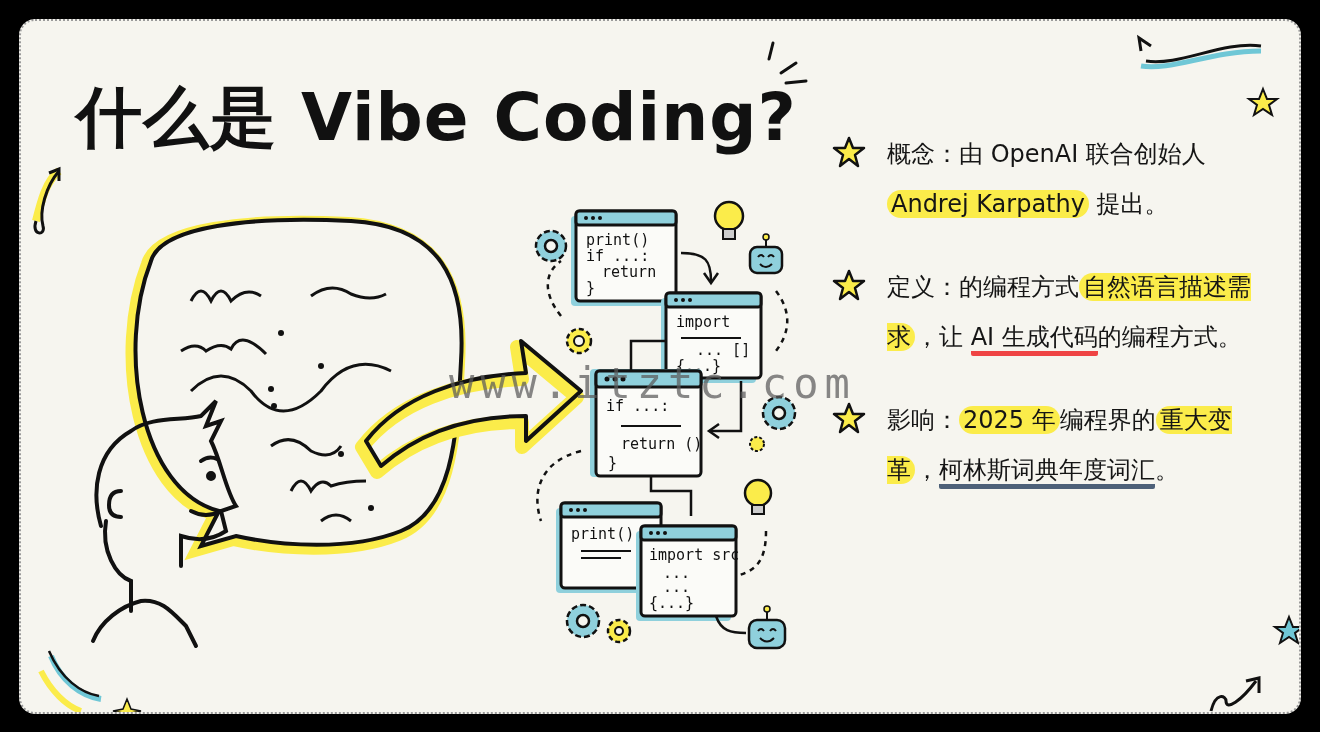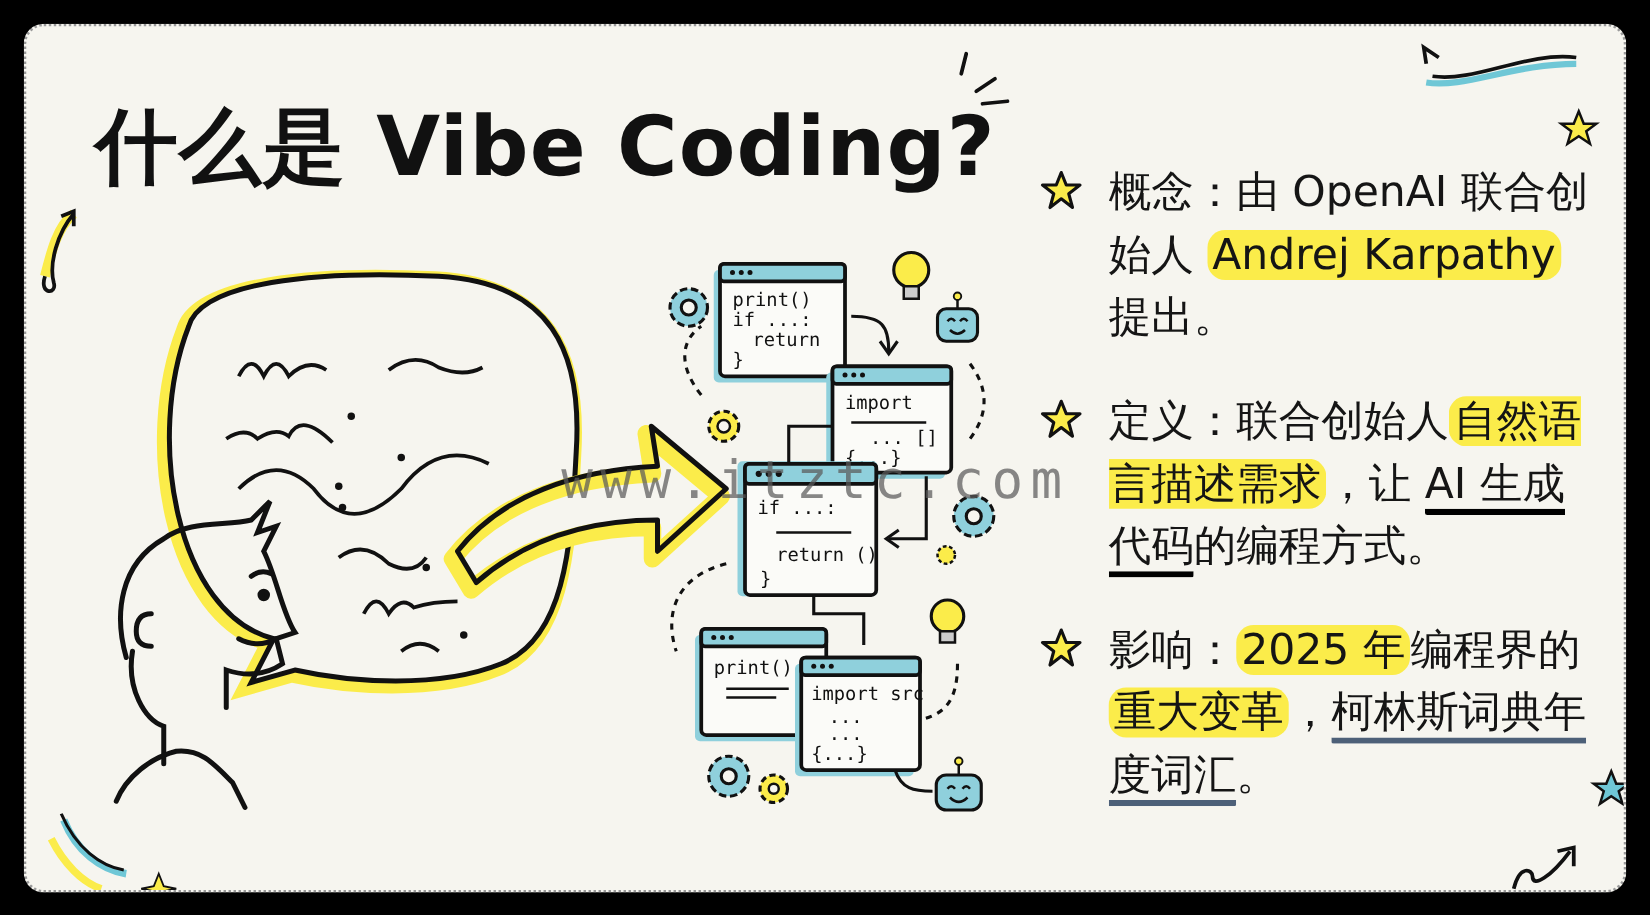--- a/index.html
+++ b/index.html
@@ -1,23 +1,23 @@
 <!DOCTYPE html>
 <html><head>
 <meta charset="utf-8">
 <style>
   html,body{margin:0;padding:0;background:#000;}
   body{width:1320px;height:732px;position:relative;overflow:hidden;font-family:"DejaVu Sans","Liberation Sans",sans-serif;}
   .card{position:absolute;left:19px;top:19px;width:1282px;height:695px;background:#f6f5ef;border-radius:16px;border:2px dotted #9a9a9a;box-sizing:border-box;overflow:hidden;}
   .title{position:absolute;left:55px;top:52px;font-family:"DejaVu Sans",sans-serif;font-weight:bold;font-size:66px;letter-spacing:1px;color:#111;white-space:nowrap;text-align:right;}
   .points{position:absolute;left:810px;top:108px;width:440px;}
-  .point{position:relative;padding-left:56px;font-size:34px;line-height:50px;color:#151515;margin-bottom:33px;}
+  .point{position:relative;padding-left:56px;font-size:24px;line-height:50px;color:#151515;margin-bottom:33px;}
   .point .star{position:absolute;left:0;top:6px;width:36px;height:36px;}
   .hl{background:#fbec4a;border-radius:14px;padding:0 4px;}
-  .ul-blue{border-bottom:5px solid #000000;border-radius:2px;}
+  .ul-blue{border-bottom:5px solid #ef4444;border-radius:2px;}
   .ul-navy{border-bottom:5px solid #4d6078;border-radius:2px;}
   .watermark{position:absolute;left:428px;top:338px;font-family:"DejaVu Sans Mono",monospace;font-size:42px;color:rgba(90,90,90,0.72);letter-spacing:6px;white-space:nowrap;}
   svg.art{position:absolute;left:0;top:0;}
   .code{font-family:"DejaVu Sans Mono",monospace;font-size:15px;fill:#111;}
 </style>
 </head>
 <body>
 
 <div class="card">
 
@@ -211,21 +211,21 @@
     <div class="point">
       <svg class="star" viewBox="0 0 36 36">
           <polygon points="18,3 22,13 33,13 24,20 27,31 18,24 9,31 12,20 3,13 14,13" fill="#fbec4a" stroke="#111" stroke-width="2.5" stroke-linejoin="round"></polygon>
         </svg>
       <span>概念：</span><span>由 OpenAI 联合创始人 </span><span class="hl">Andrej Karpathy</span><span> 提出。</span>
     </div>
     <div class="point">
       <svg class="star" viewBox="0 0 36 36">
           <polygon points="18,3 22,13 33,13 24,20 27,31 18,24 9,31 12,20 3,13 14,13" fill="#fbec4a" stroke="#111" stroke-width="2.5" stroke-linejoin="round"></polygon>
         </svg>
-      <span>定义：</span><span>联合创始人</span><span class="hl">自然语言描述需求</span><span>，让 </span><span class="ul-blue">AI 生成代码</span><span>的编程方式。</span>
+      <span>定义：</span><span>的编程方式</span><span class="hl">自然语言描述需求</span><span>，让 </span><span class="ul-blue">AI 生成代码</span><span>的编程方式。</span>
     </div>
     <div class="point">
       <svg class="star" viewBox="0 0 36 36">
           <polygon points="18,3 22,13 33,13 24,20 27,31 18,24 9,31 12,20 3,13 14,13" fill="#fbec4a" stroke="#111" stroke-width="2.5" stroke-linejoin="round"></polygon>
         </svg>
       <span>影响：</span><span class="hl">2025 年</span><span>编程界的</span><span class="hl">重大变革</span><span>，</span><span class="ul-navy">柯林斯词典年度词汇</span><span>。</span>
     </div>
   </div>
 
   <div class="watermark">www.itztc.com</div>

